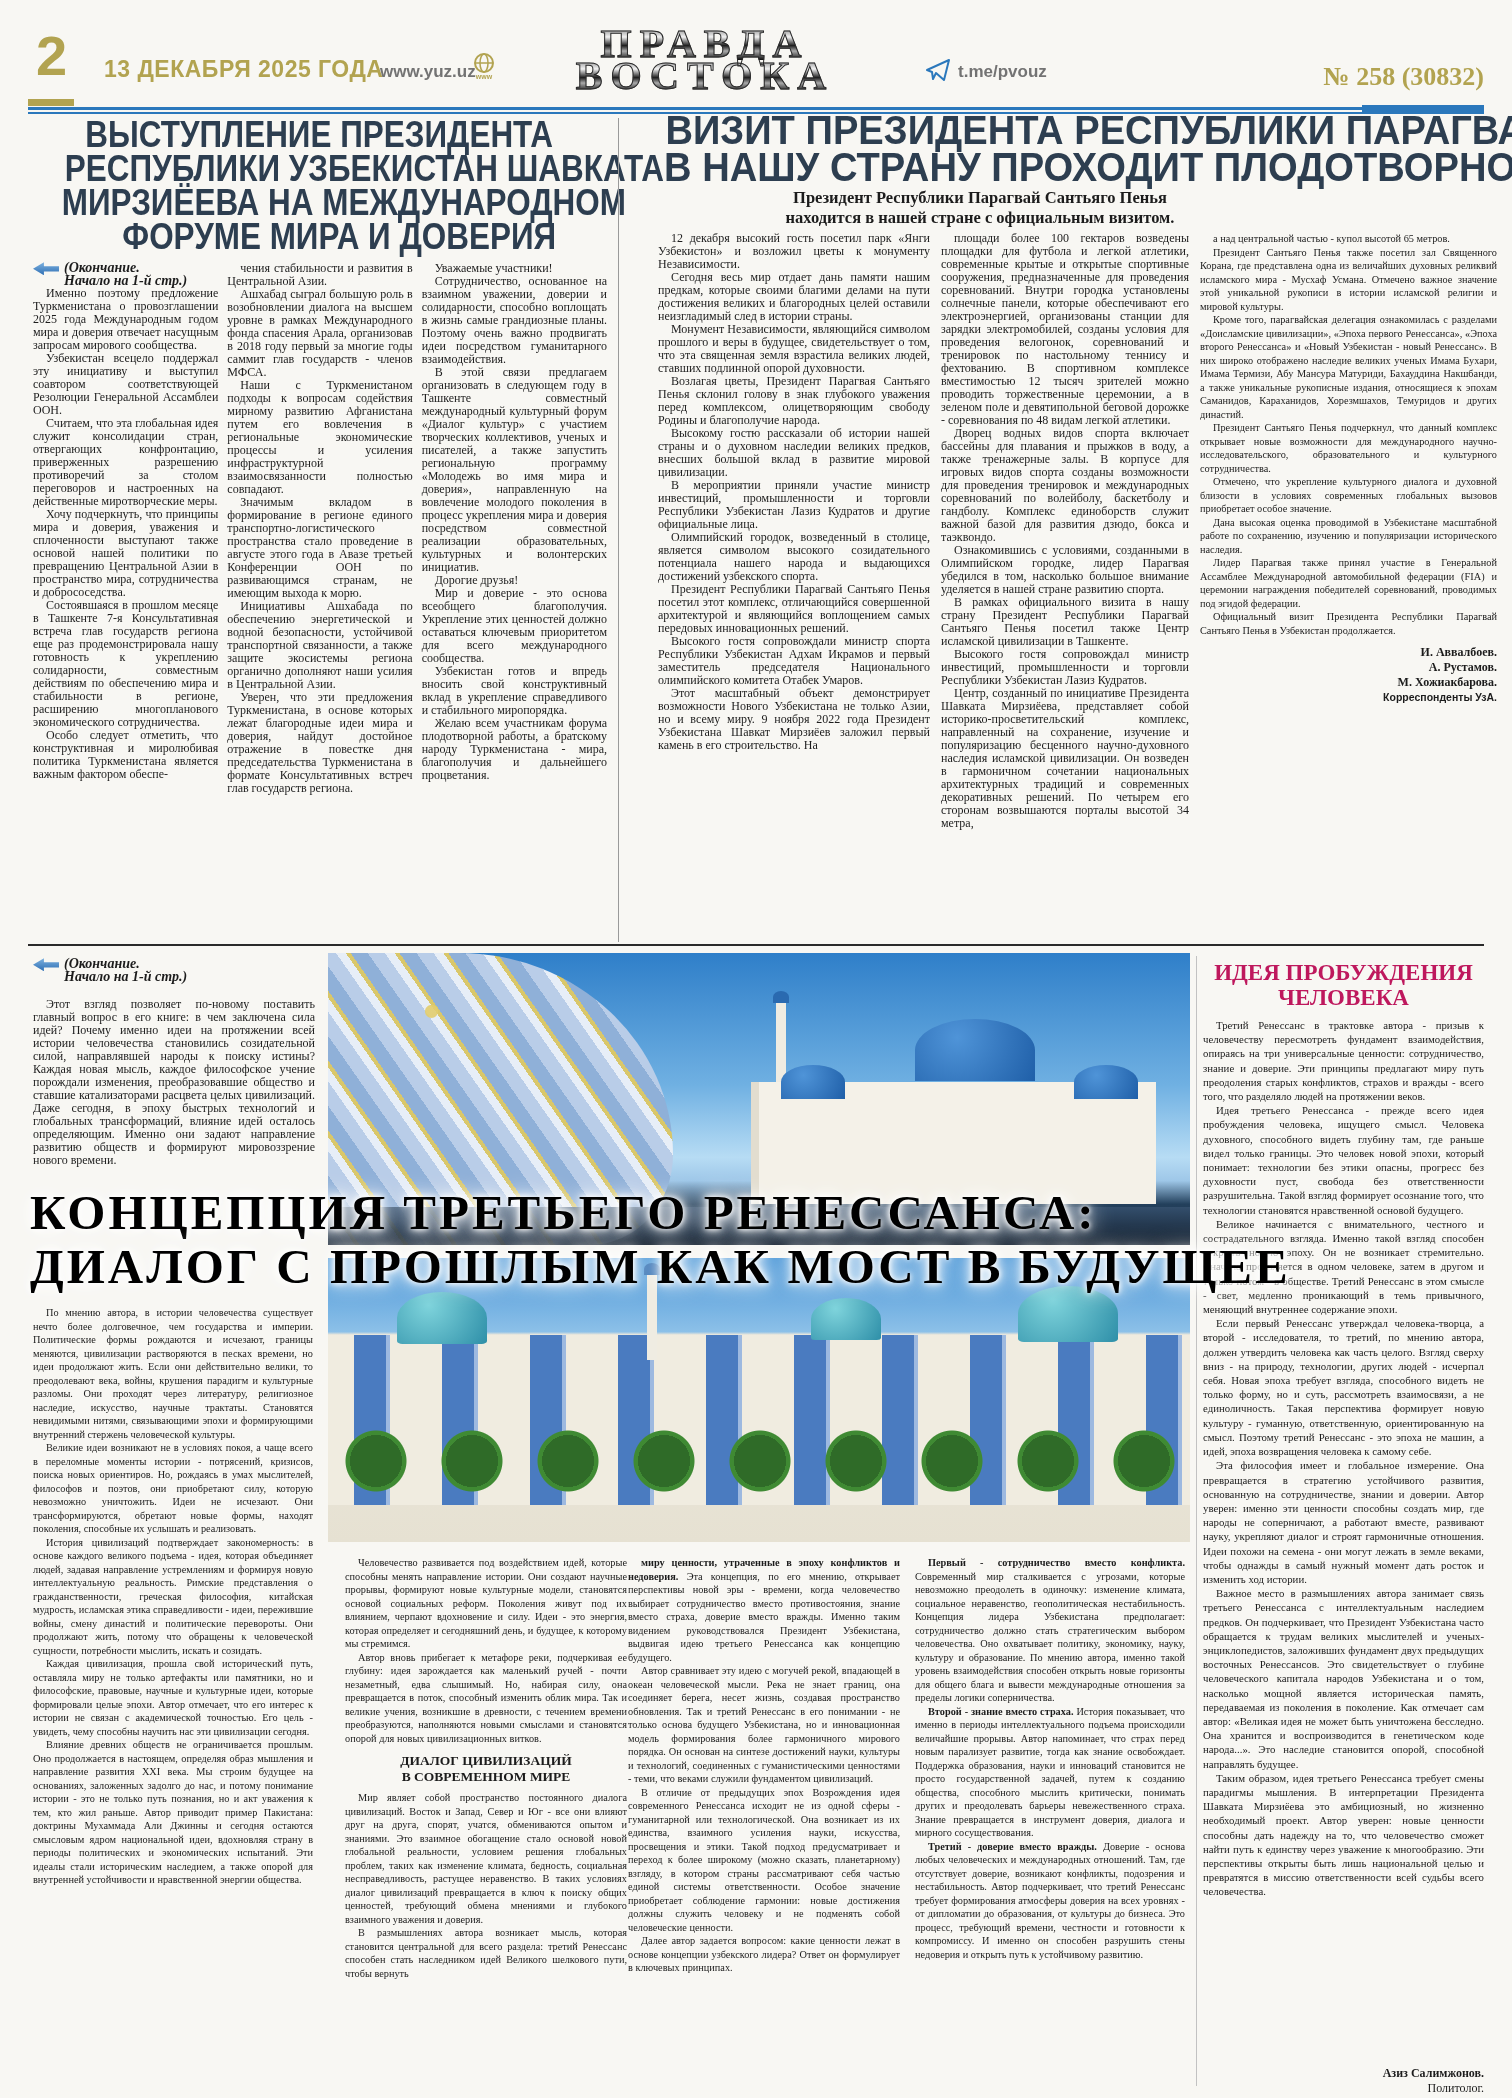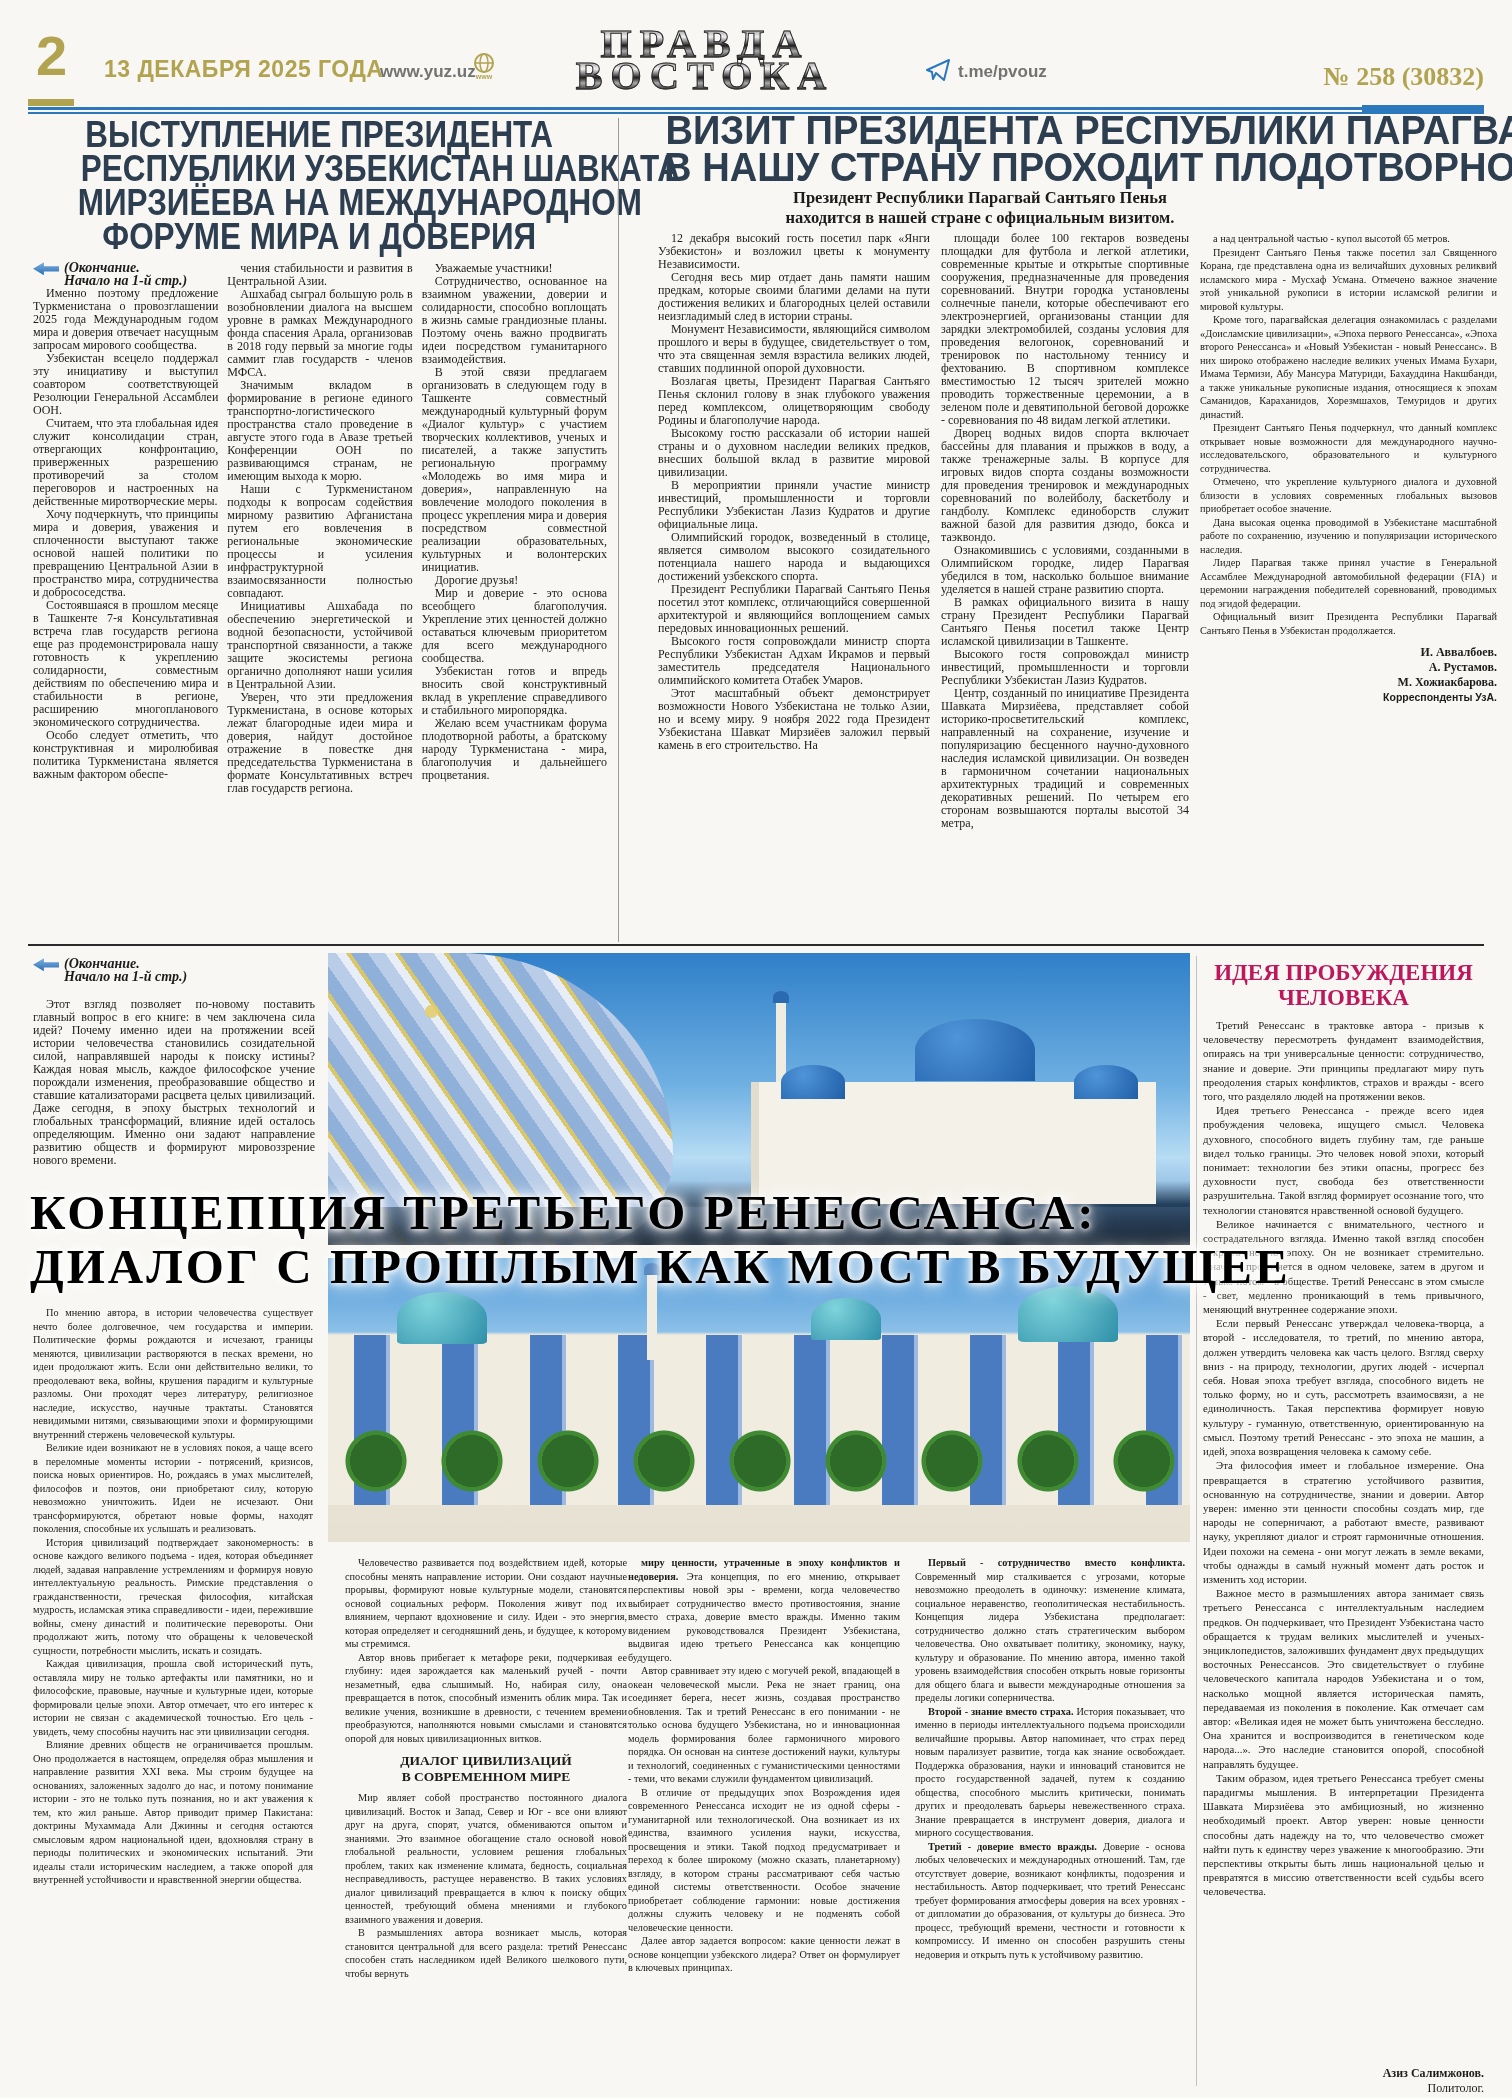--- a/index.html
+++ b/index.html
@@ -97,21 +97,21 @@
       </svg>
   </div>
   <div class="abs htg" style="left:958px;top:62px;"><span class="blue">t.me/pvouz</span></div>
   <div class="abs hissue gold" style="left:1230px;top:62px;width:254px;font-family:Liberation Serif, serif;">№ 258 (30832)</div>
 
   <div class="abs goldbar" style="left:28px;top:99px;width:46px;height:7px;"></div>
   <div class="abs bluerule" style="left:28px;top:107px;width:1456px;height:3px;"></div>
   <div class="abs bluerule" style="left:28px;top:112px;width:1456px;height:2px;"></div>
   <div class="abs bluerule" style="left:1362px;top:105px;width:122px;height:9px;"></div>
 
-  <div class="abs headline lh" style="left:28px;top:118px;width:582px;">
+  <div class="abs headline lh" style="left:12px;top:118px;width:582px;text-align:right;">
     <div><span class="shrink">ВЫСТУПЛЕНИЕ ПРЕЗИДЕНТА</span></div>
     <div><span class="shrink">РЕСПУБЛИКИ УЗБЕКИСТАН ШАВКАТА</span></div>
     <div><span class="shrink">МИРЗИЁЕВА НА МЕЖДУНАРОДНОМ</span></div>
     <div><span class="shrink">ФОРУМЕ МИРА И ДОВЕРИЯ</span></div>
   </div>
 
   <div class="abs cols" style="left:33px;top:262px;width:574px;height:678px;gap:9px;">
     <div class="coltext small" style="flex:1;">
       <div class="note">
         <span class="arrow"></span><span>(Окончание.</span><br>
@@ -123,22 +123,22 @@
           <p>Считаем, что эта глобальная идея служит консолидации стран, отвергающих конфронтацию, приверженных разрешению противоречий за столом переговоров и настроенных на действенные миротворческие меры.</p>
           <p>Хочу подчеркнуть, что принципы мира и доверия, уважения и сплоченности выступают также основой нашей политики по превращению Центральной Азии в пространство мира, сотрудничества и добрососедства.</p>
           <p>Состоявшаяся в прошлом месяце в Ташкенте 7-я Консультативная встреча глав государств региона еще раз продемонстрировала нашу готовность к укреплению солидарности, совместным действиям по обеспечению мира и стабильности в регионе, расширению многопланового экономического сотрудничества.</p>
           <p>Особо следует отметить, что конструктивная и миролюбивая политика Туркменистана является важным фактором обеспе-</p>
         </div>
     </div>
     <div class="coltext small" style="flex:1;">
       <div>
           <p>чения стабильности и развития в Центральной Азии.</p>
           <p>Ашхабад сыграл большую роль в возобновлении диалога на высшем уровне в рамках Международного фонда спасения Арала, организовав в 2018 году первый за многие годы саммит глав государств - членов МФСА.</p>
+          <p>Наши с Туркменистаном подходы к вопросам содействия мирному развитию Афганистана путем его вовлечения в региональные экономические процессы и усиления инфраструктурной взаимосвязанности полностью совпадают.</p>
           <p>Значимым вкладом в формирование в регионе единого транспортно-логистического пространства стало проведение в августе этого года в Авазе третьей Конференции ООН по развивающимся странам, не имеющим выхода к морю.</p>
-          <p>Наши с Туркменистаном подходы к вопросам содействия мирному развитию Афганистана путем его вовлечения в региональные экономические процессы и усиления инфраструктурной взаимосвязанности полностью совпадают.</p>
           <p>Инициативы Ашхабада по обеспечению энергетической и водной безопасности, устойчивой транспортной связанности, а также защите экосистемы региона органично дополняют наши усилия в Центральной Азии.</p>
           <p>Уверен, что эти предложения Туркменистана, в основе которых лежат благородные идеи мира и доверия, найдут достойное отражение в повестке дня председательства Туркменистана в формате Консультативных встреч глав государств региона.</p>
         </div>
     </div>
     <div class="coltext small" style="flex:1;">
       <div>
           <p>Уважаемые участники!</p>
           <p>Сотрудничество, основанное на взаимном уважении, доверии и солидарности, способно воплощать в жизнь самые грандиозные планы. Поэтому очень важно продвигать идеи посредством гуманитарного взаимодействия.</p>
           <p>В этой связи предлагаем организовать в следующем году в Ташкенте совместный международный культурный форум «Диалог культур» с участием творческих коллективов, ученых и писателей, а также запустить региональную программу «Молодежь во имя мира и доверия», направленную на вовлечение молодого поколения в процесс укрепления мира и доверия посредством совместной реализации образовательных, культурных и волонтерских инициатив.</p>
           <p>Дорогие друзья!</p>

